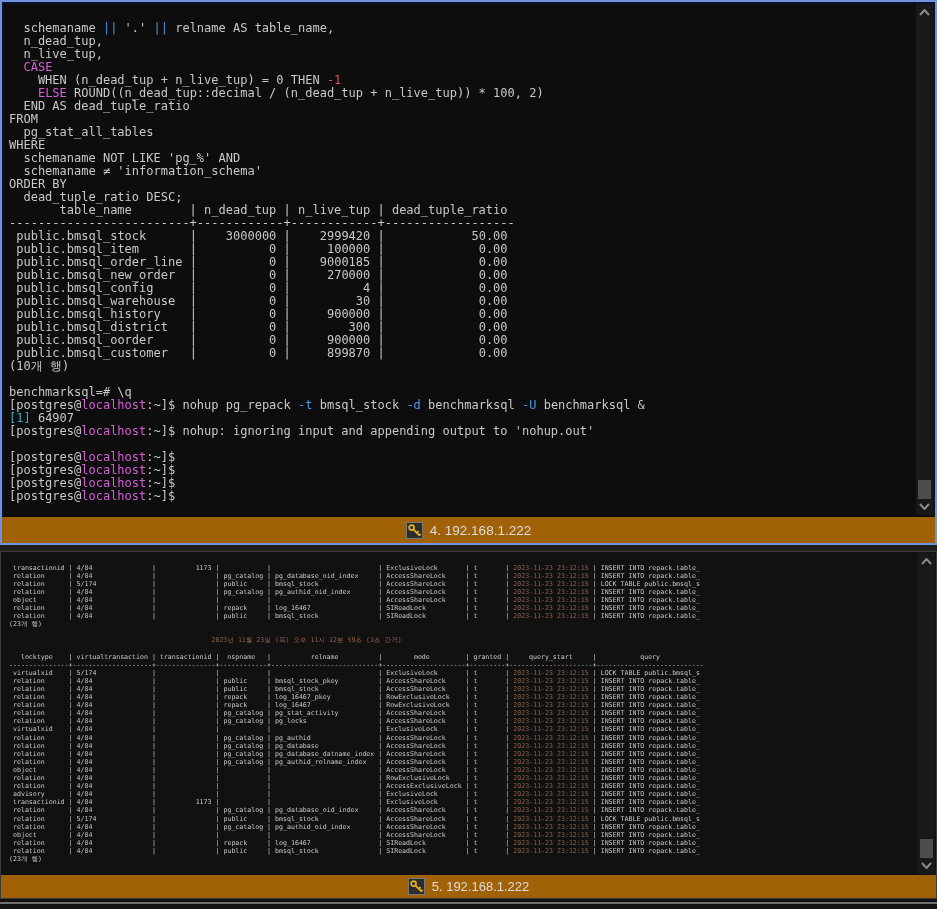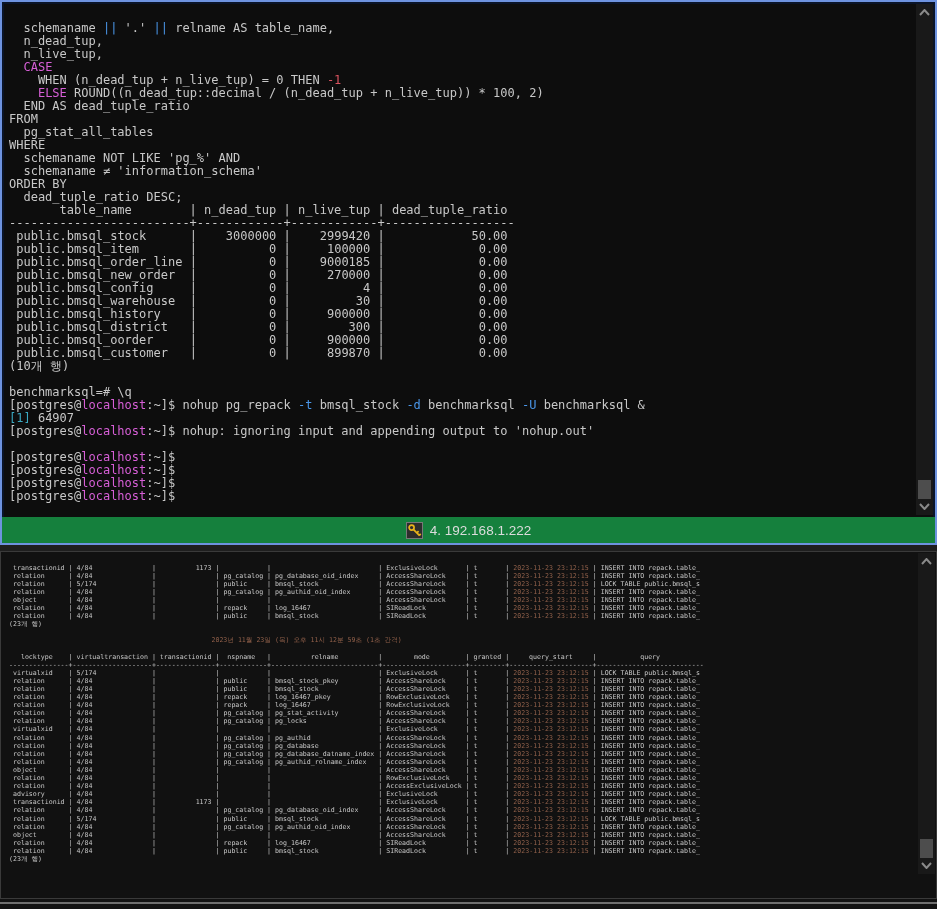--- a/index.html
+++ b/index.html
@@ -8,21 +8,21 @@
   .pane{position:absolute;left:0;width:937px;box-sizing:border-box;}
   .pane-top{top:0;height:545px;background:#0d0d0d;border:2px solid #6e93e0;
             box-shadow:inset 0 0 0 2px #0a1428;}
   .pane-bottom{top:551px;height:348px;background:#111111;border:1px solid #3a3a3a;}
   .term{position:absolute;overflow:hidden;white-space:pre;}
   .term-top{left:2px;top:2px;right:21px;bottom:28px;padding:6px 0 0 5px;
             font-size:12px;line-height:13px;}
   .term-bottom{left:1px;top:1px;right:19px;bottom:24px;padding:4px 0 0 7px;
                font-size:6.6px;line-height:8.1px;letter-spacing:0;}
   .tl{white-space:pre;}
-  .statusbar{position:absolute;left:0;right:0;bottom:0;background:#15803d;
+  .statusbar{position:absolute;left:0;right:0;bottom:0;background:#a16207;
              display:flex;align-items:center;justify-content:center;gap:7px;
              font-family:"Liberation Sans",sans-serif;color:#dcdcdc;}
   .statusbar-top{height:26px;font-size:13.5px;}
   .statusbar-bottom{height:23px;font-size:13px;}
   .keyic{display:inline-flex;align-items:center;justify-content:center;
          width:17px;height:17px;background:#2d2d2d;border:1px solid #787878;box-sizing:border-box;}
   .scrollbar{position:absolute;width:17px;background:#191919;display:block;}
   .sb-top{top:2px;right:2px;bottom:28px;}
   .sb-bottom{top:1px;right:1px;bottom:24px;}
   .sb-arrow{position:absolute;left:0;width:17px;height:13px;display:flex;
@@ -76,18 +76,27 @@
             <polyline points="1,6 5.5,1 10,6" fill="none" stroke="#8a8a8a" stroke-width="2"></polyline>
           </svg>
       </div>
       <div class="sb-thumb"></div>
       <div class="sb-arrow down">
         <svg width="11" height="7">
             <polyline points="1,1 5.5,6 10,1" fill="none" stroke="#8a8a8a" stroke-width="2"></polyline>
           </svg>
       </div>
     </div>
+    <div class="statusbar statusbar-bottom">
+      <span class="keyic">
+        <svg width="15" height="15" viewBox="0 0 15 15">
+          <circle cx="4.6" cy="4.6" r="2.5" fill="none" stroke="#e8b31a" stroke-width="1.7"></circle>
+          <path d="M6.6 6.6 L12.6 12.6 M9.9 9.9 L11.6 8.2 M12.3 12.3 L13.7 10.9" stroke="#e8b31a" stroke-width="1.7" fill="none"></path>
+        </svg>
+      </span>
+      <span>5. 192.168.1.222</span>
+    </div>
   </section>
 
   <div class="bottom-strip"></div>
   <div class="bottom-edge"></div>
 
 </div>
 
 </body></html>

